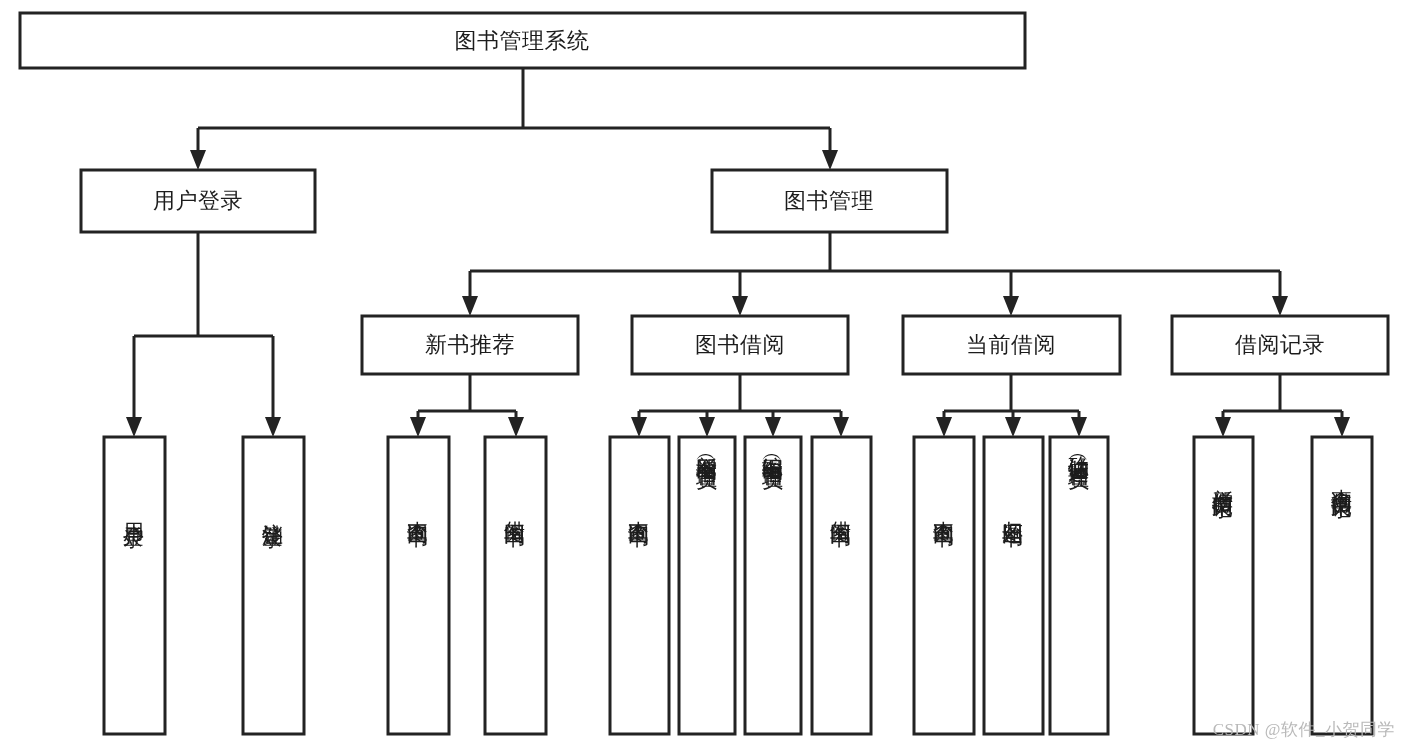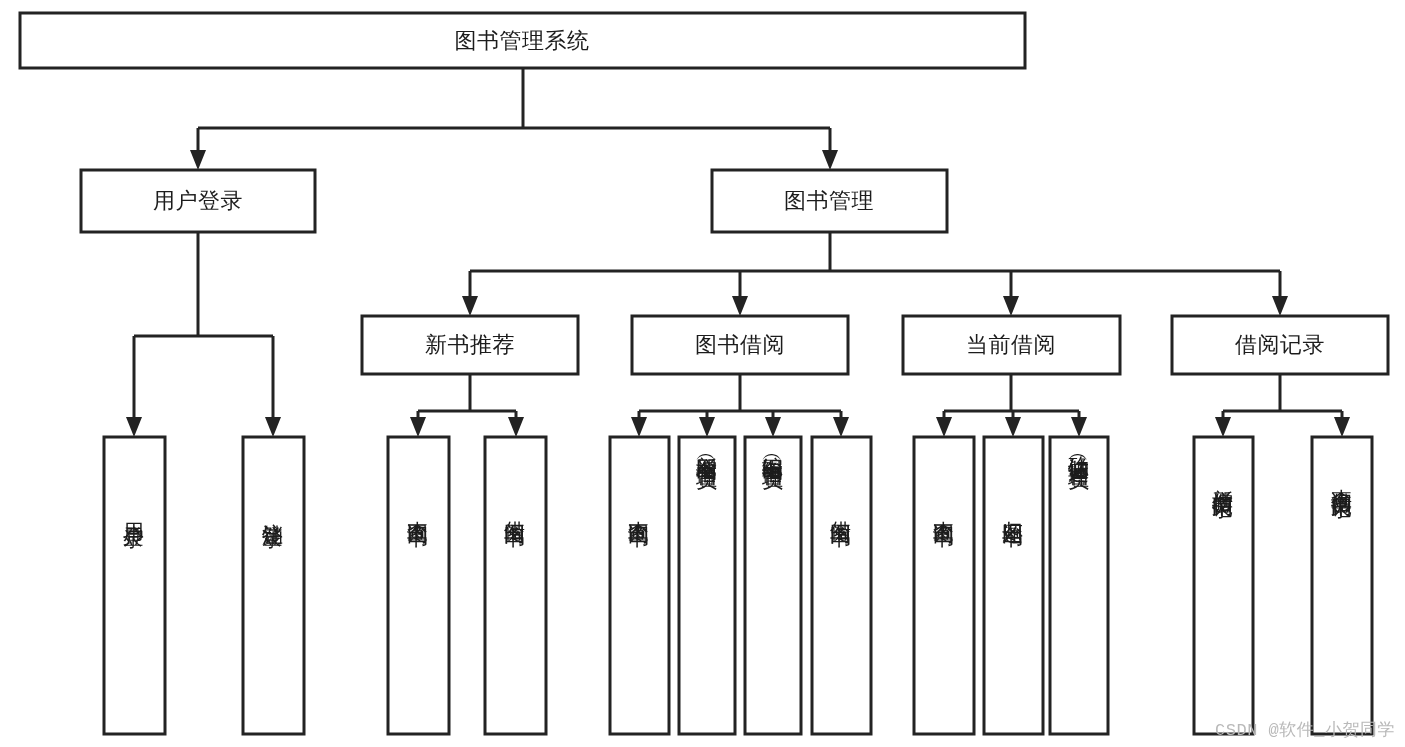--- a/index.html
+++ b/index.html
@@ -56,21 +56,21 @@
     stroke-linejoin: miter;
   }
   .arrow-head {
     fill: #232323;
     stroke: none;
   }
   .watermark {
     position: absolute;
     right: 10px;
     bottom: 6px;
-    font-family: Liberation Mono, monospace;
+    font-family: Liberation Serif, serif;
     font-size: 17px;
     color: #b9b9b9;
     white-space: nowrap;
     letter-spacing: 0.5px;
   }
 </style>
 </head>
 <body>
 
 <div id="diagram-root">

